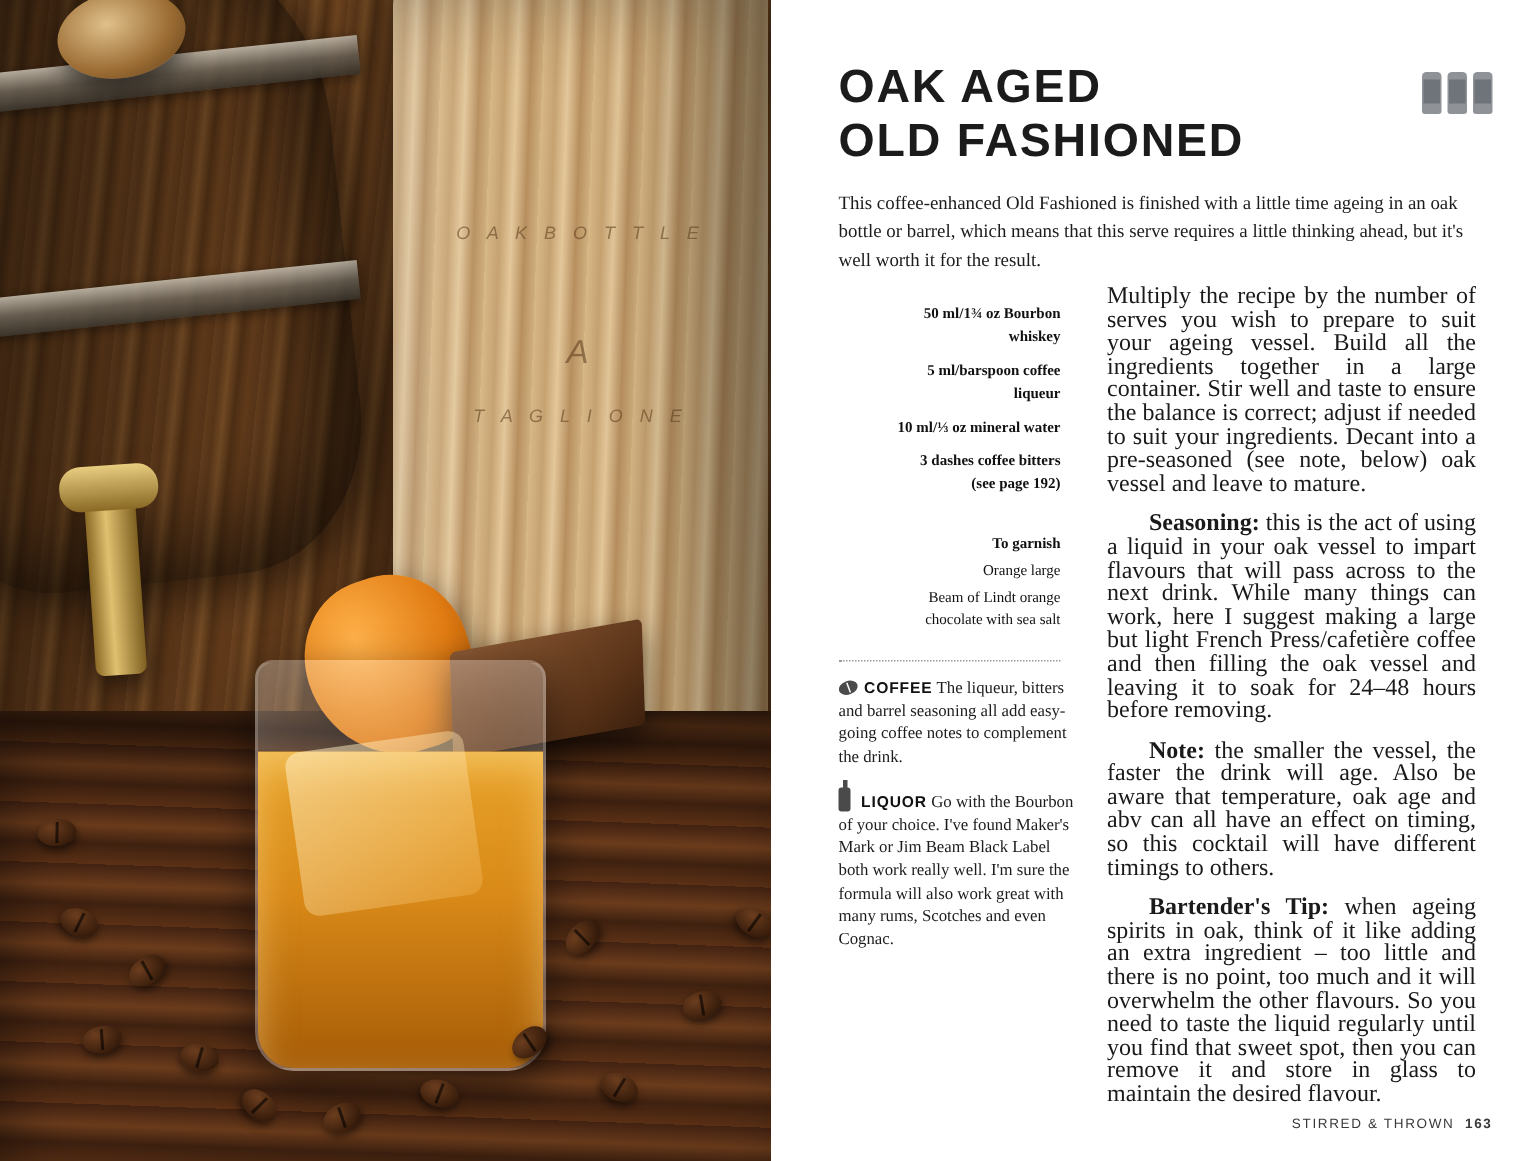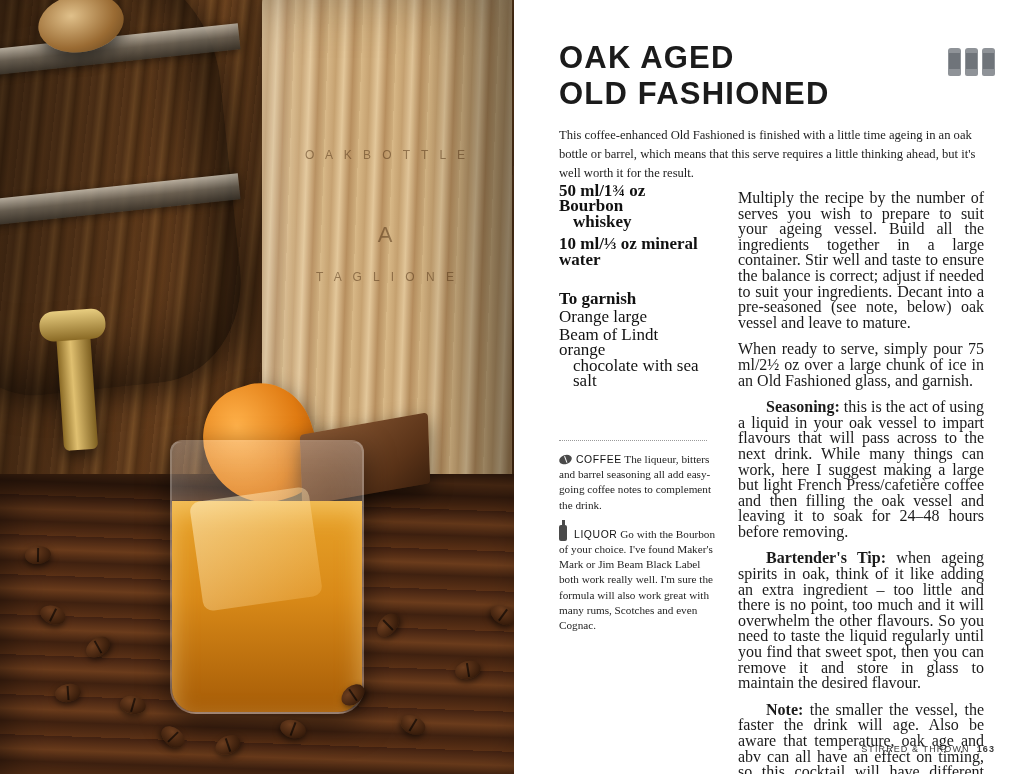--- a/index.html
+++ b/index.html
@@ -17,20 +17,21 @@
   }
 
   
   .photo {
     position: absolute;
     left: 0; top: 0;
     width: 514px;
     height: 774px;
     overflow: hidden;
     background: #2a160c;
+    font-style: italic;
   }
   .photo .bg-wood {
     position: absolute;
     inset: 0;
     background:
       linear-gradient(100deg, rgba(0,0,0,0.55) 0%, rgba(0,0,0,0.12) 35%, rgba(0,0,0,0.45) 100%),
       repeating-linear-gradient(96deg,
         #7a4c25 0px, #6b411e 6px, #8a5a2c 12px, #5e3818 19px, #79492199 26px, #6b411e 33px),
       linear-gradient(180deg, #8b5a2b 0%, #5d3517 60%, #2e1708 100%);
   }
@@ -232,25 +233,26 @@
   .intro {
     position: absolute;
     left: 19px; top: 126px;
     width: 425px;
     font-size: 12.6px;
     line-height: 19px;
     color: #1c1c1c;
   }
   .col-left {
     position: absolute;
-    left: 19px; top: 183px;
+    left: 19px; top: 202px;
     width: 148px;
-    font-size: 17px;
+    font-size: 10px;
     line-height: 15.4px;
     color: #111;
+    text-align: right;
   }
   .ingredients li {
     list-style: none;
     margin: 0 0 7px 0;
     padding-left: 0;
     font-weight: bold;
   }
   .ingredients li .cont { display: block; padding-left: 14px; }
   .ingredients { margin: 0; padding: 0; }
   .garnish-head {
@@ -273,21 +275,21 @@
     position: absolute;
     left: 19px; top: 452px;
     width: 160px;
     font-size: 11.2px;
     line-height: 15.2px;
     color: #1c1c1c;
   }
   .note-block { margin-bottom: 12px; position: relative; padding-left: 0; }
   .note-head {
     font-family: "Liberation Sans", sans-serif;
-    font-weight: normal;
+    font-weight: bold;
     font-size: 10.4px;
     letter-spacing: 0.6px;
     color: #111;
   }
   .bean-ico {
     display: inline-block;
     width: 13px; height: 9px;
     border-radius: 50%;
     background: #4a4a4a;
     position: relative;
@@ -398,21 +400,29 @@
 
     <div class="intro">This coffee-enhanced Old Fashioned is finished with a little time ageing in an oak bottle or barrel, which means that this serve requires a little thinking ahead, but it's well worth it for the result.</div>
 
     <div class="col-left">
       <ul class="ingredients">
         <li>
           <span>50 ml/1¾ oz Bourbon</span>
           <span class="cont">whiskey</span>
         </li>
         <li>
+          <span>5 ml/barspoon coffee</span>
+          <span class="cont">liqueur</span>
+        </li>
+        <li>
           <span>10 ml/⅓ oz mineral water</span>
+        </li>
+        <li>
+          <span>3 dashes coffee bitters</span>
+          <span class="cont">(see page 192)</span>
         </li>
       </ul>
 
       <div class="garnish-head">To garnish</div>
       <div class="garnish-item">
         <span>Orange large</span>
       </div>
       <div class="garnish-item">
         <span>Beam of Lindt orange</span>
         <span class="cont">chocolate with sea salt</span>
@@ -430,31 +440,28 @@
         <span class="bottle-ico"></span><span class="note-head">LIQUOR</span>
         <span>Go with the Bourbon of your choice. I've found Maker's Mark or Jim Beam Black Label both work really well. I'm sure the formula will also work great with many rums, Scotches and even Cognac.</span>
       </div>
     </div>
 
     <div class="col-right">
       <p>
         <span>Multiply the recipe by the number of serves you wish to prepare to suit your ageing vessel. Build all the ingredients together in a large container. Stir well and taste to ensure the balance is correct; adjust if needed to suit your ingredients. Decant into a pre-seasoned (see note, below) oak vessel and leave to mature.</span>
       </p>
       <p>
-        <span>When ready to serve, simply pour 75 ml/2½ oz over a large chunk of ice in an Old Fashioned glass, and garnish.</span>
+        <b>Seasoning:</b><span> this is the act of using a liquid in your oak vessel to impart flavours that will pass across to the next drink. While many things can work, here I suggest making a large but light French Press/cafetière coffee and then filling the oak vessel and leaving it to soak for 24–48 hours before removing.</span>
       </p>
       <p>
-        <b>Seasoning:</b><span> this is the act of using a liquid in your oak vessel to impart flavours that will pass across to the next drink. While many things can work, here I suggest making a large but light French Press/cafetière coffee and then filling the oak vessel and leaving it to soak for 24–48 hours before removing.</span>
+        <b>Note:</b><span> the smaller the vessel, the faster the drink will age. Also be aware that temperature, oak age and abv can all have an effect on timing, so this cocktail will have different timings to others.</span>
       </p>
       <p>
         <b>Bartender's Tip:</b><span> when ageing spirits in oak, think of it like adding an extra ingredient – too little and there is no point, too much and it will overwhelm the other flavours. So you need to taste the liquid regularly until you find that sweet spot, then you can remove it and store in glass to maintain the desired flavour.</span>
       </p>
-      <p>
-        <b>Note:</b><span> the smaller the vessel, the faster the drink will age. Also be aware that temperature, oak age and abv can all have an effect on timing, so this cocktail will have different timings to others.</span>
-      </p>
     </div>
 
     <div class="footer">
       <span>STIRRED &amp; THROWN</span><span class="pg">163</span>
     </div>
 
   </div>
 </div>
 
 </body></html>

